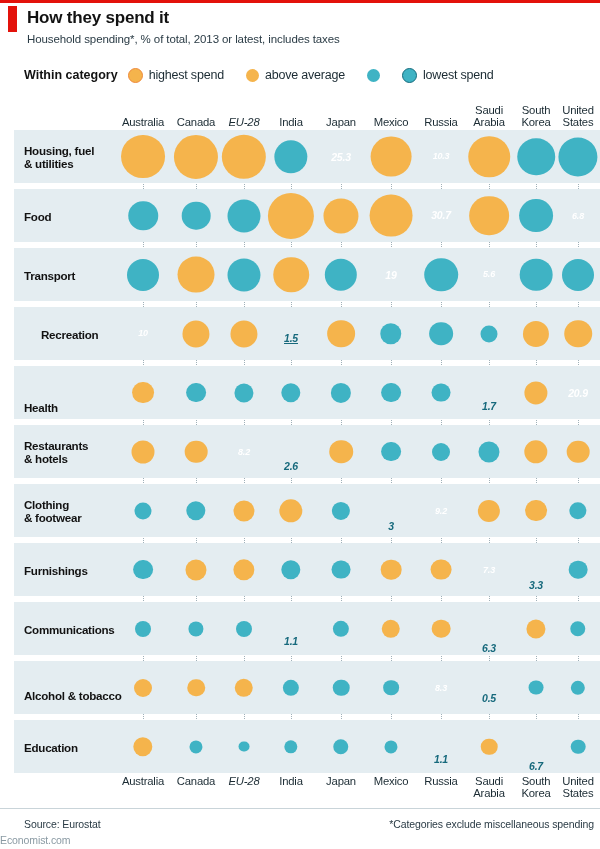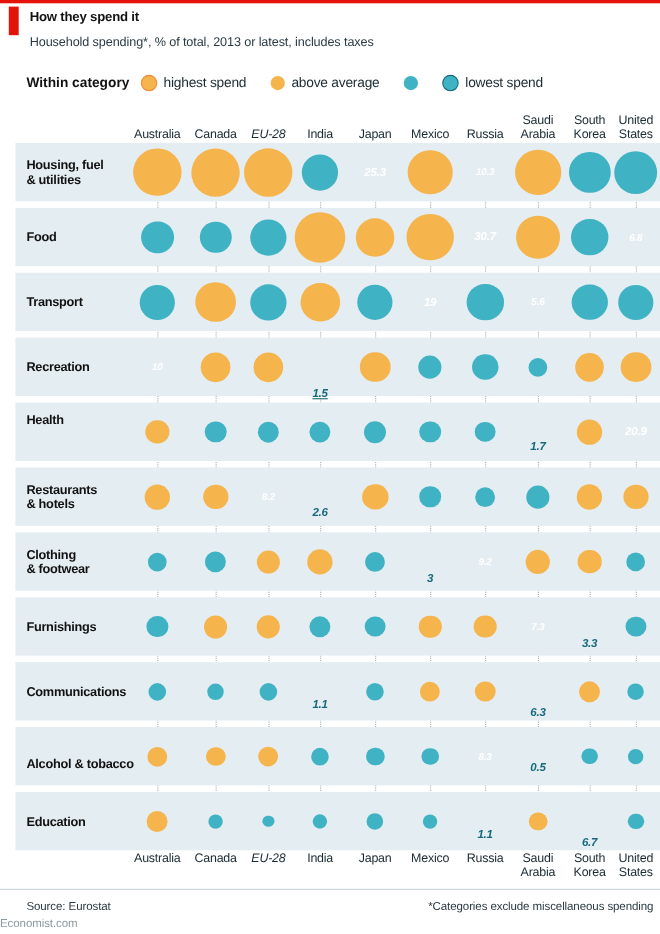--- a/index.html
+++ b/index.html
@@ -12,21 +12,21 @@
     position:relative;
   }
   #topline{
     position:absolute;left:0;top:0;width:600px;height:3px;background:#e3120b;
   }
   #redblock{
     position:absolute;left:8px;top:6px;width:9px;height:26px;background:#e3120b;
   }
   #title{
     position:absolute;left:27px;top:8px;
-    font-size:12px;font-weight:bold;letter-spacing:-0.2px;color:#121212;
+    font-size:17px;font-weight:bold;letter-spacing:-0.2px;color:#121212;
   }
   #subtitle{
     position:absolute;left:27px;top:33px;
     font-size:11.5px;color:#2a3b45;letter-spacing:-0.1px;
   }
   
   #legend{
     position:absolute;left:24px;top:63px;width:560px;height:24px;
     display:flex;align-items:center;
   }
@@ -188,36 +188,36 @@
       <div class="bubble bub-highest" title="Mexico — Transport: 19%" style="width: 40.2762px; height: 40.2762px; left: 391px; top: 144.5px;">
         <span class="bval">19</span>
       </div>
       <div class="bubble bub-below" title="Russia — Transport: 13.2%" style="width: 33.5706px; height: 33.5706px; left: 441px; top: 144.5px;"></div>
       <div class="bubble bub-lowest" title="Saudi Arabia — Transport: 9.1%" style="width: 27.8736px; height: 27.8736px; left: 489px; top: 144.5px;">
         <span class="bval" style="font-size: 9px;">5.6</span>
       </div>
       <div class="bubble bub-below" title="South Korea — Transport: 12.5%" style="width: 32.6683px; height: 32.6683px; left: 536px; top: 144.5px;"></div>
       <div class="bubble bub-below" title="United States — Transport: 12%" style="width: 32.0083px; height: 32.0083px; left: 578px; top: 144.5px;"></div>
       <div class="rowband" style="top: 177px; height: 53px;"></div>
-      <div class="rowlabel" style="top: 203.5px;">Recreation</div>
+      <div class="rowlabel" style="top: 203.5px; margin-left: 17px;">Recreation</div>
       <div class="bubble bub-highest" title="Australia — Recreation: 10%" style="width: 29.2194px; height: 29.2194px; left: 143px; top: 203.5px;">
         <span class="bval" style="font-size: 9px;">10</span>
       </div>
       <div class="bubble bub-above" title="Canada — Recreation: 8.6%" style="width: 27.097px; height: 27.097px; left: 196px; top: 203.5px;"></div>
       <div class="bubble bub-above" title="EU-28 — Recreation: 8.6%" style="width: 27.097px; height: 27.097px; left: 244px; top: 203.5px;"></div>
       <div class="bubble bub-lowest" title="India — Recreation: 1.5%" style="width: 11.3166px; height: 11.3166px; left: 291px; top: 203.5px;"></div>
-      <div class="bval-out" style="left: 291px; top: 222px; text-decoration: underline;">1.5</div>
+      <div class="bval-out" style="left: 291px; top: 202px; text-decoration: underline;">1.5</div>
       <div class="bubble bub-above" title="Japan — Recreation: 9%" style="width: 27.72px; height: 27.72px; left: 341px; top: 203.5px;"></div>
       <div class="bubble bub-below" title="Mexico — Recreation: 5.4%" style="width: 21.4718px; height: 21.4718px; left: 391px; top: 203.5px;"></div>
       <div class="bubble bub-below" title="Russia — Recreation: 6.6%" style="width: 23.738px; height: 23.738px; left: 441px; top: 203.5px;"></div>
       <div class="bubble bub-below" title="Saudi Arabia — Recreation: 3.4%" style="width: 17.0377px; height: 17.0377px; left: 489px; top: 203.5px;"></div>
       <div class="bubble bub-above" title="South Korea — Recreation: 8%" style="width: 26.1347px; height: 26.1347px; left: 536px; top: 203.5px;"></div>
       <div class="bubble bub-above" title="United States — Recreation: 8.9%" style="width: 27.5656px; height: 27.5656px; left: 578px; top: 203.5px;"></div>
       <div class="rowband" style="top: 236px; height: 53px;"></div>
-      <div class="rowlabel" style="top: 252px;">Health</div>
+      <div class="rowlabel" style="top: 277px;">Health</div>
       <div class="bubble bub-above" title="Australia — Health: 5.6%" style="width: 21.8658px; height: 21.8658px; left: 143px; top: 262.5px;"></div>
       <div class="bubble bub-below" title="Canada — Health: 4.6%" style="width: 19.8176px; height: 19.8176px; left: 196px; top: 262.5px;"></div>
       <div class="bubble bub-below" title="EU-28 — Health: 4.3%" style="width: 19.1605px; height: 19.1605px; left: 244px; top: 262.5px;"></div>
       <div class="bubble bub-below" title="India — Health: 4.4%" style="width: 19.382px; height: 19.382px; left: 291px; top: 262.5px;"></div>
       <div class="bubble bub-below" title="Japan — Health: 4.8%" style="width: 20.2438px; height: 20.2438px; left: 341px; top: 262.5px;"></div>
       <div class="bubble bub-below" title="Mexico — Health: 4.6%" style="width: 19.8176px; height: 19.8176px; left: 391px; top: 262.5px;"></div>
       <div class="bubble bub-below" title="Russia — Health: 4.2%" style="width: 18.9364px; height: 18.9364px; left: 441px; top: 262.5px;"></div>
       <div class="bubble bub-lowest" title="Saudi Arabia — Health: 1.7%" style="width: 12.0475px; height: 12.0475px; left: 489px; top: 262.5px;"></div>
       <div class="bval-out" style="left: 489px; top: 270.024px;">1.7</div>
       <div class="bubble bub-above" title="South Korea — Health: 6.3%" style="width: 23.1922px; height: 23.1922px; left: 536px; top: 262.5px;"></div>

